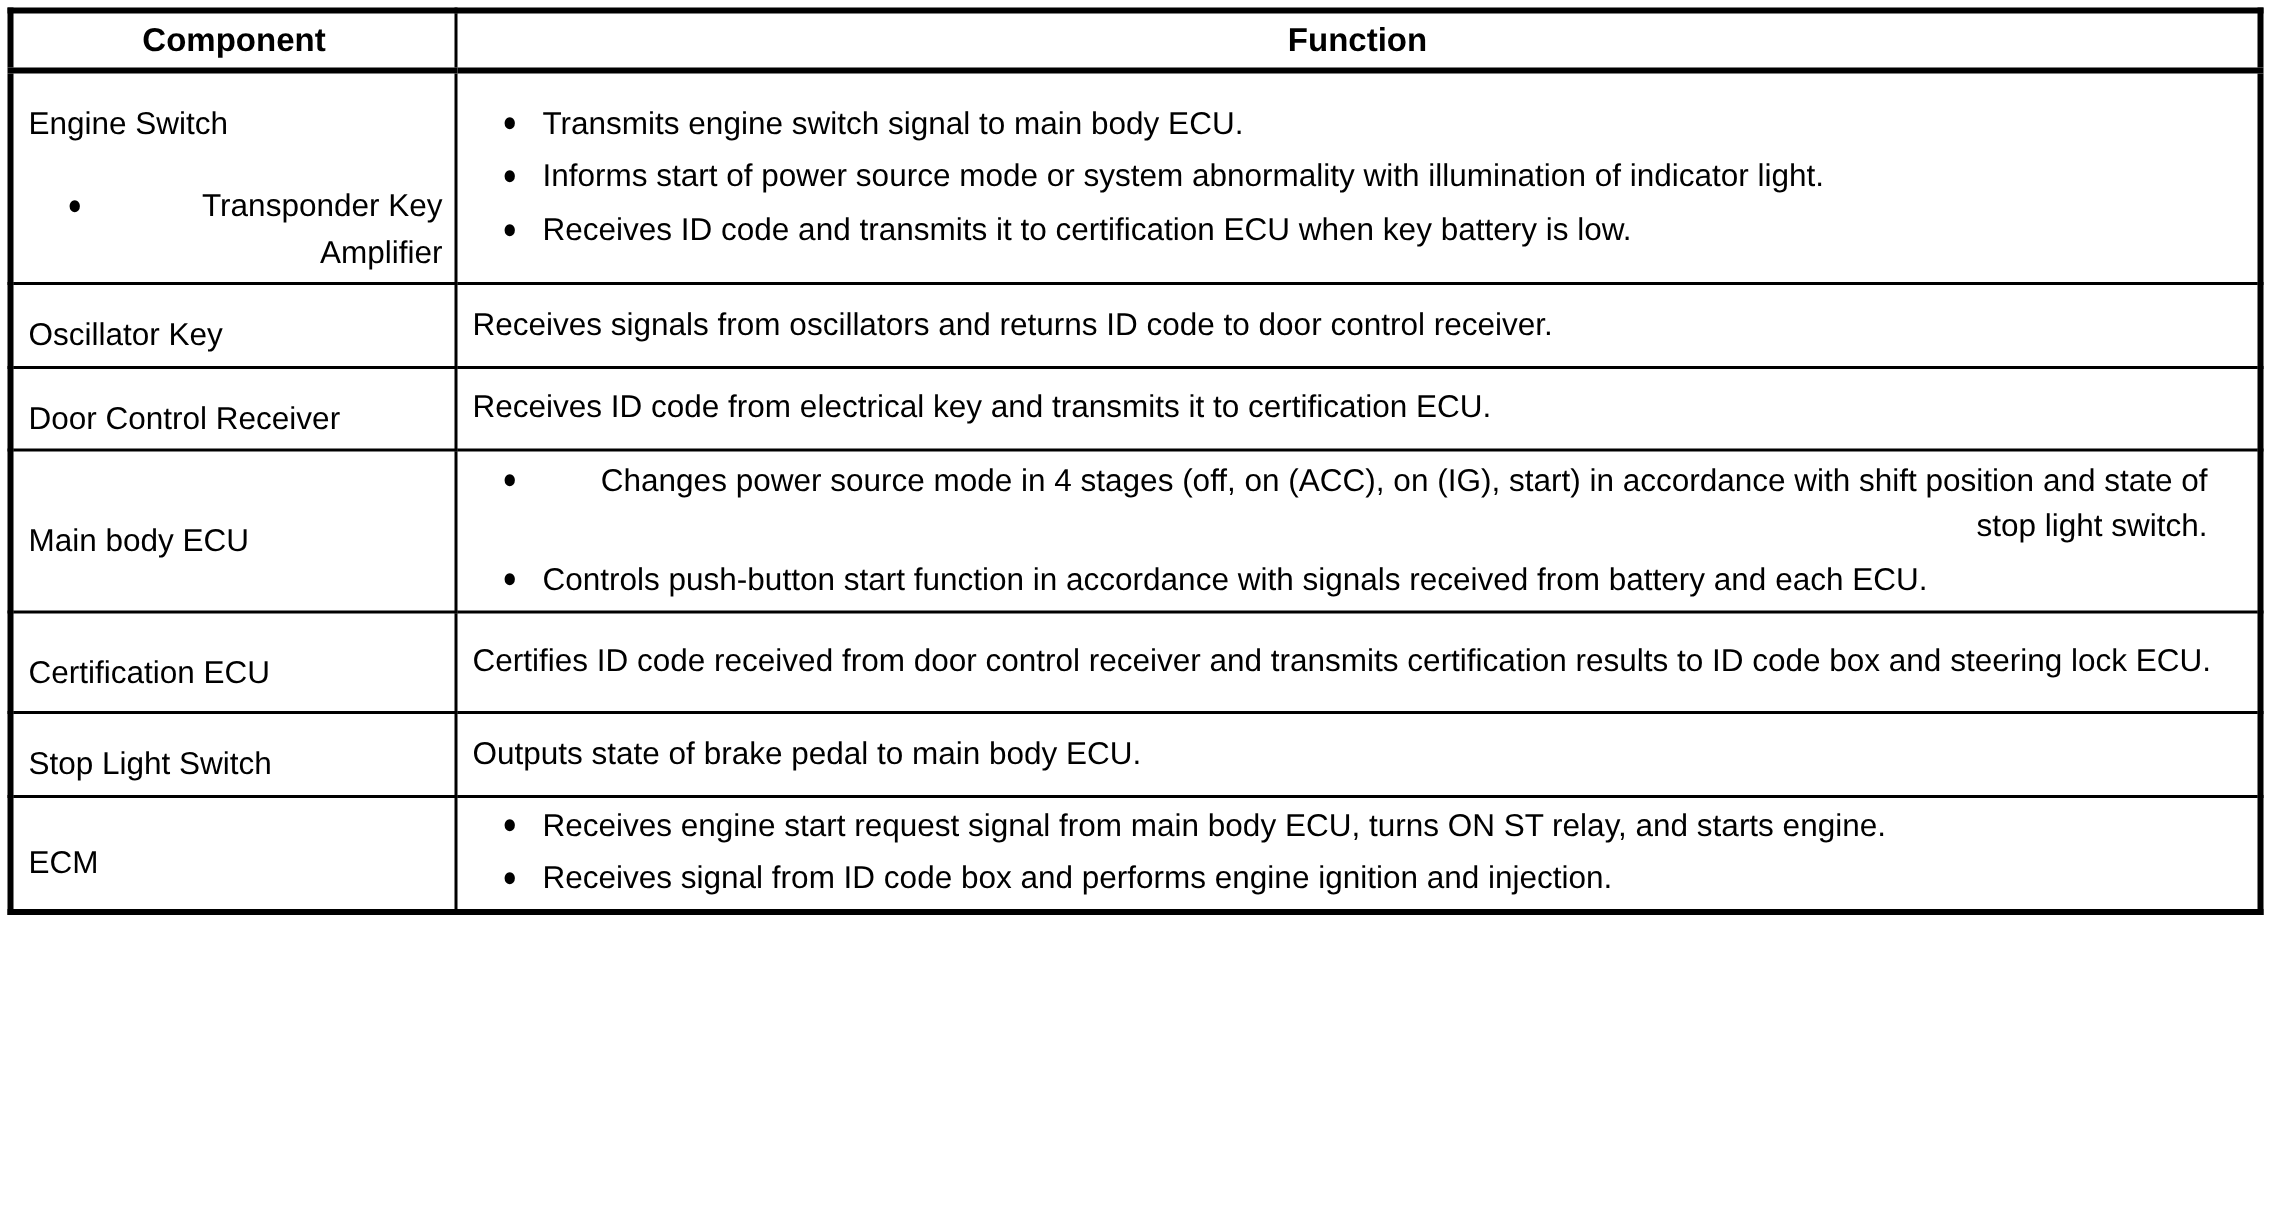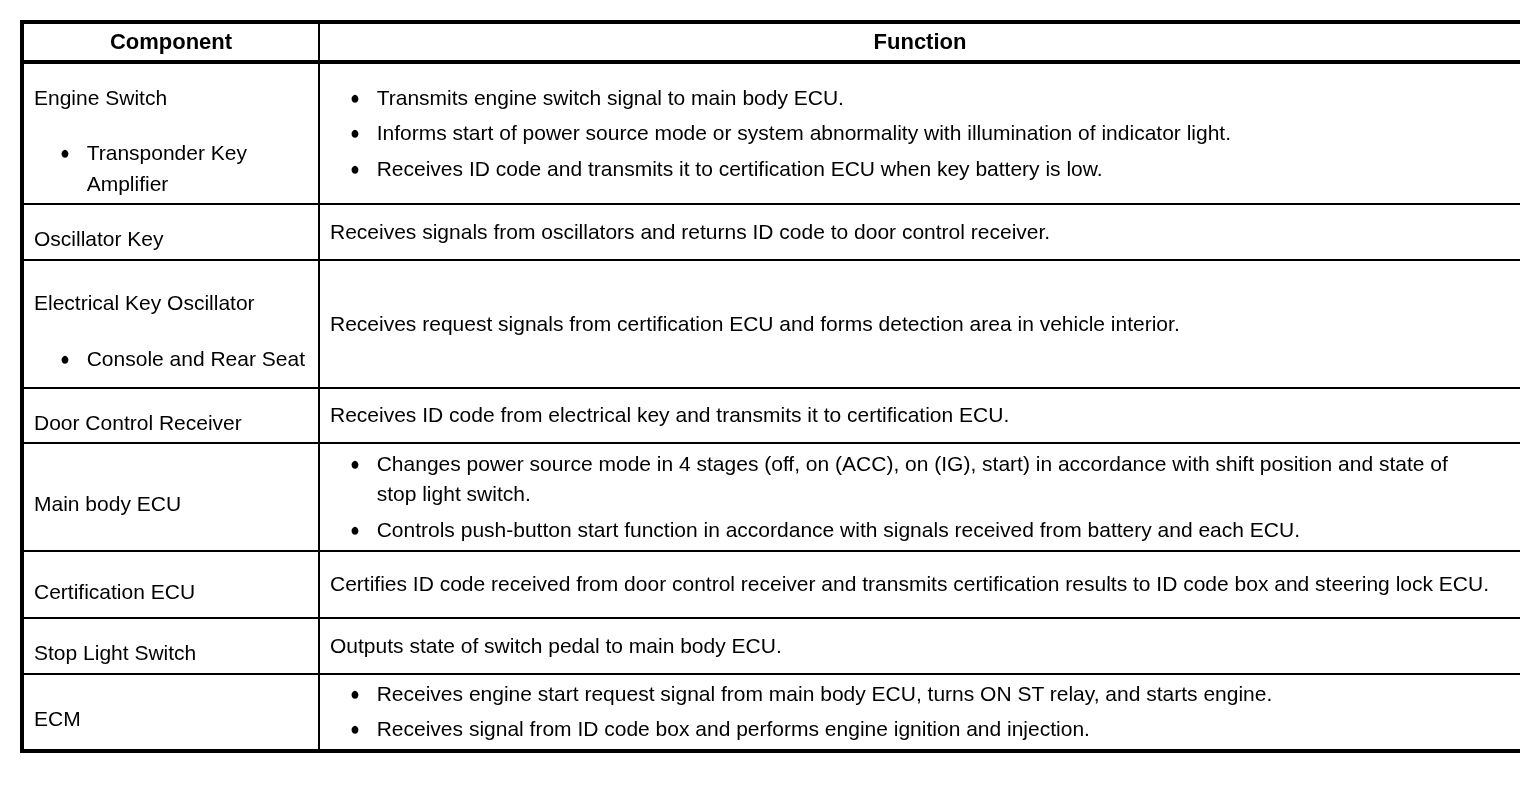--- a/index.html
+++ b/index.html
@@ -9,21 +9,21 @@
     background: #ffffff;
     width: 1520px;
     height: 804px;
     font-family: "Liberation Sans", sans-serif;
     color: #000000;
     -webkit-font-smoothing: none;
   }
   .page {
     width: 1388px;
     height: 804px;
-    padding: 20px;
+    padding: 5px;
   }
   table.spec {
     border-collapse: collapse;
     width: 1504px;
     table-layout: fixed;
     border: 4px solid #000000;
   }
   table.spec col.col-component { width: 297px; }
   table.spec th, table.spec td {
     border: 2px solid #000000;
@@ -65,21 +65,21 @@
     align-items: flex-start;
     gap: 17px;
     padding-left: 20px;
   }
   .bullet {
     flex: 0 0 auto;
     font-size: 16px;
     line-height: 30px;
     transform: scaleY(1.15);
   }
-  .b-text { max-width: 1110px; }
+  .b-text { max-width: 1110px; text-align: right; }
 </style>
 </head>
 <body>
 
 <div class="page">
   <table class="spec">
     <colgroup>
       <col class="col-component">
       <col class="col-function">
     </colgroup>
@@ -119,32 +119,20 @@
 
       <tr style="height:39px">
         <td class="comp">
           <span class="comp-main">Oscillator Key</span>
         </td>
         <td class="func">
           <span class="func-text">Receives signals from oscillators and returns ID code to door control receiver.</span>
         </td>
       </tr>
 
-      <tr style="height:128px">
-        <td class="comp comp-top">
-          <span class="comp-main">Electrical Key Oscillator</span>
-          <div class="sub-item">
-            <span class="bullet">●</span>
-            <span class="b-text">Console and Rear Seat</span>
-          </div>
-        </td>
-        <td class="func">
-          <span class="func-text">Receives request signals from certification ECU and forms detection area in vehicle interior.</span>
-        </td>
-      </tr>
 
 
       <tr style="height:40px">
         <td class="comp">
           <span class="comp-main">Door Control Receiver</span>
         </td>
         <td class="func">
           <span class="func-text">Receives ID code from electrical key and transmits it to certification ECU.</span>
         </td>
       </tr>
@@ -174,21 +162,21 @@
         <td class="func">
           <span class="func-text">Certifies ID code received from door control receiver and transmits certification results to ID code box and steering lock ECU.</span>
         </td>
       </tr>
 
       <tr style="height:45px">
         <td class="comp">
           <span class="comp-main">Stop Light Switch</span>
         </td>
         <td class="func">
-          <span class="func-text">Outputs state of switch pedal to main body ECU.</span>
+          <span class="func-text">Outputs state of brake pedal to main body ECU.</span>
         </td>
       </tr>
 
 
       <tr style="height:76px">
         <td class="comp">
           <span class="comp-main">ECM</span>
         </td>
         <td class="func">
           <div class="func-bullets">

